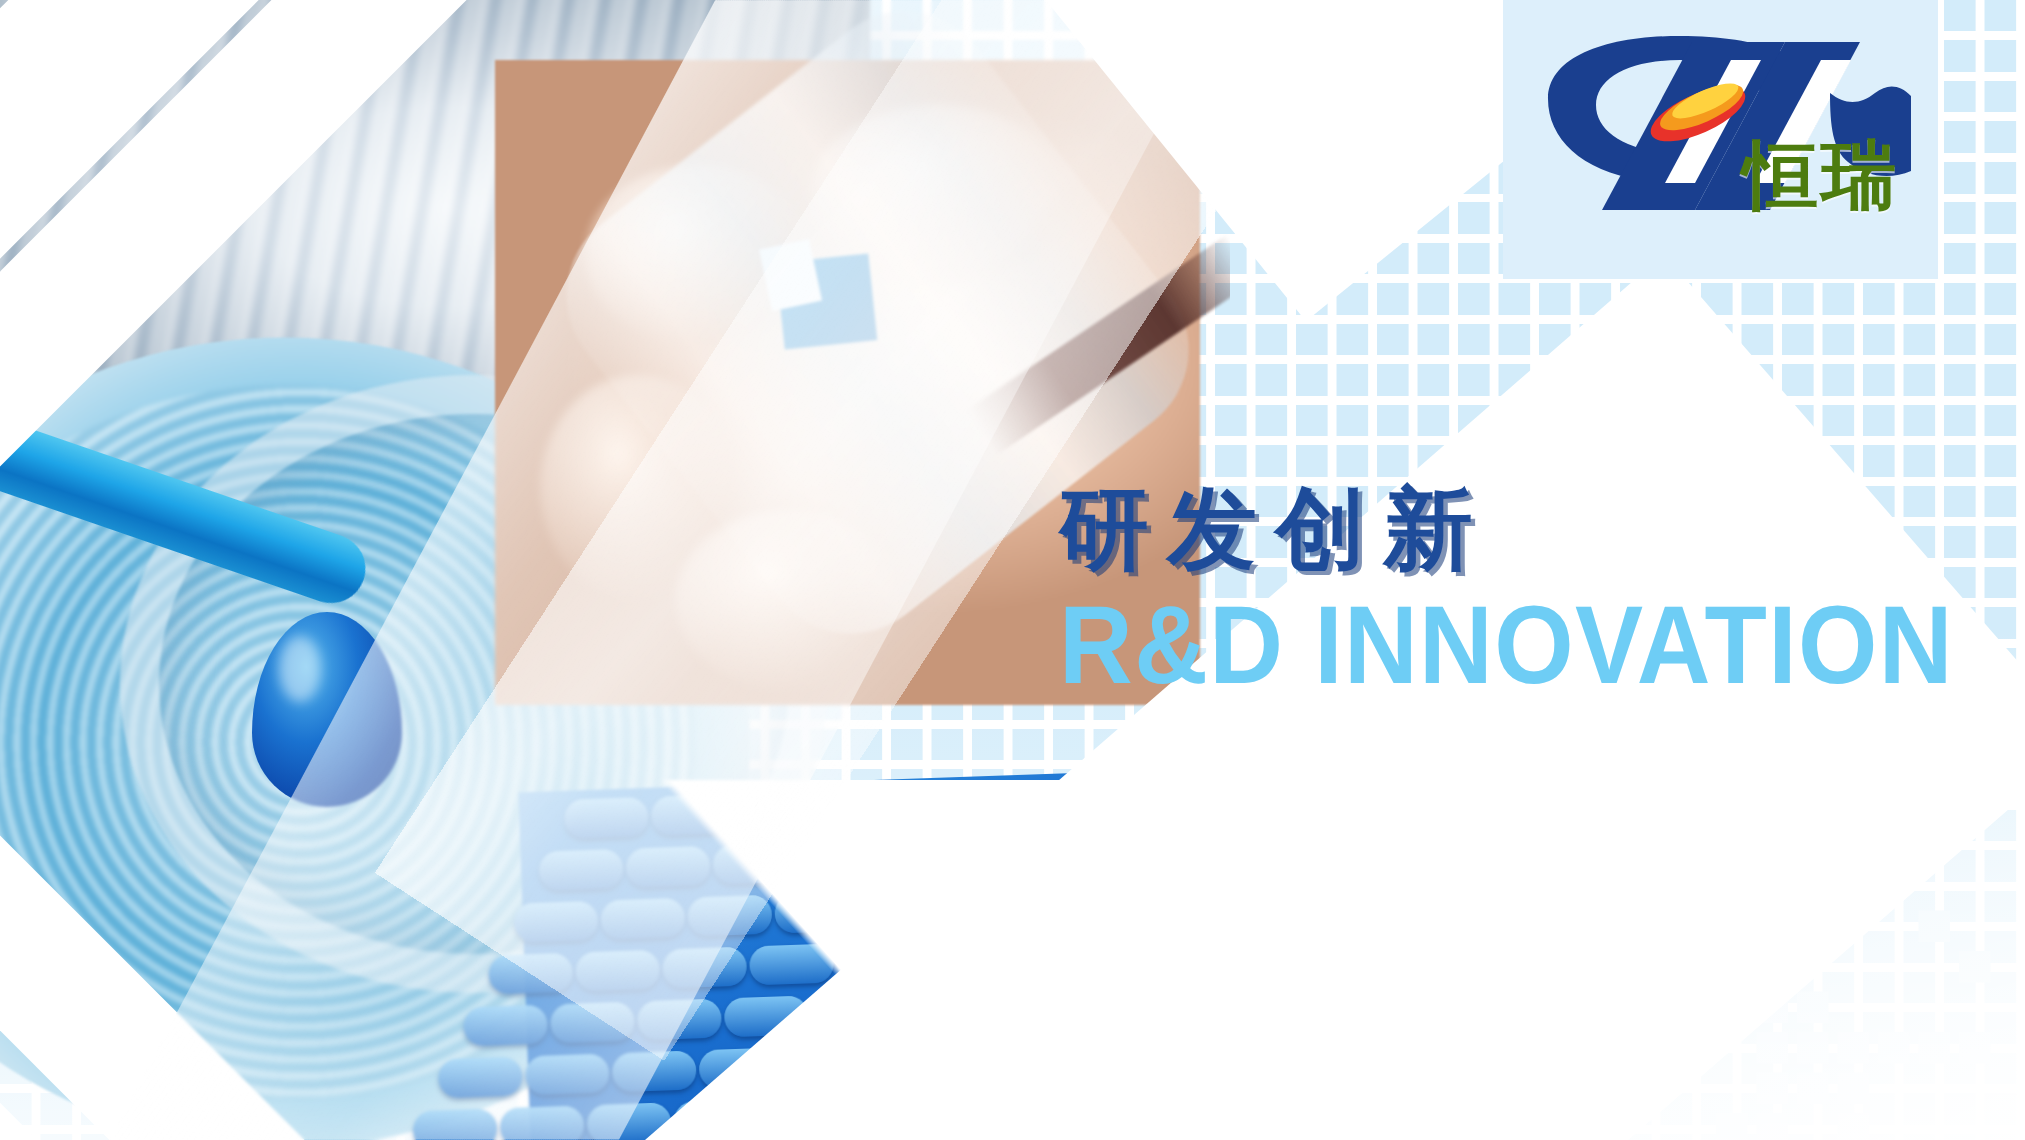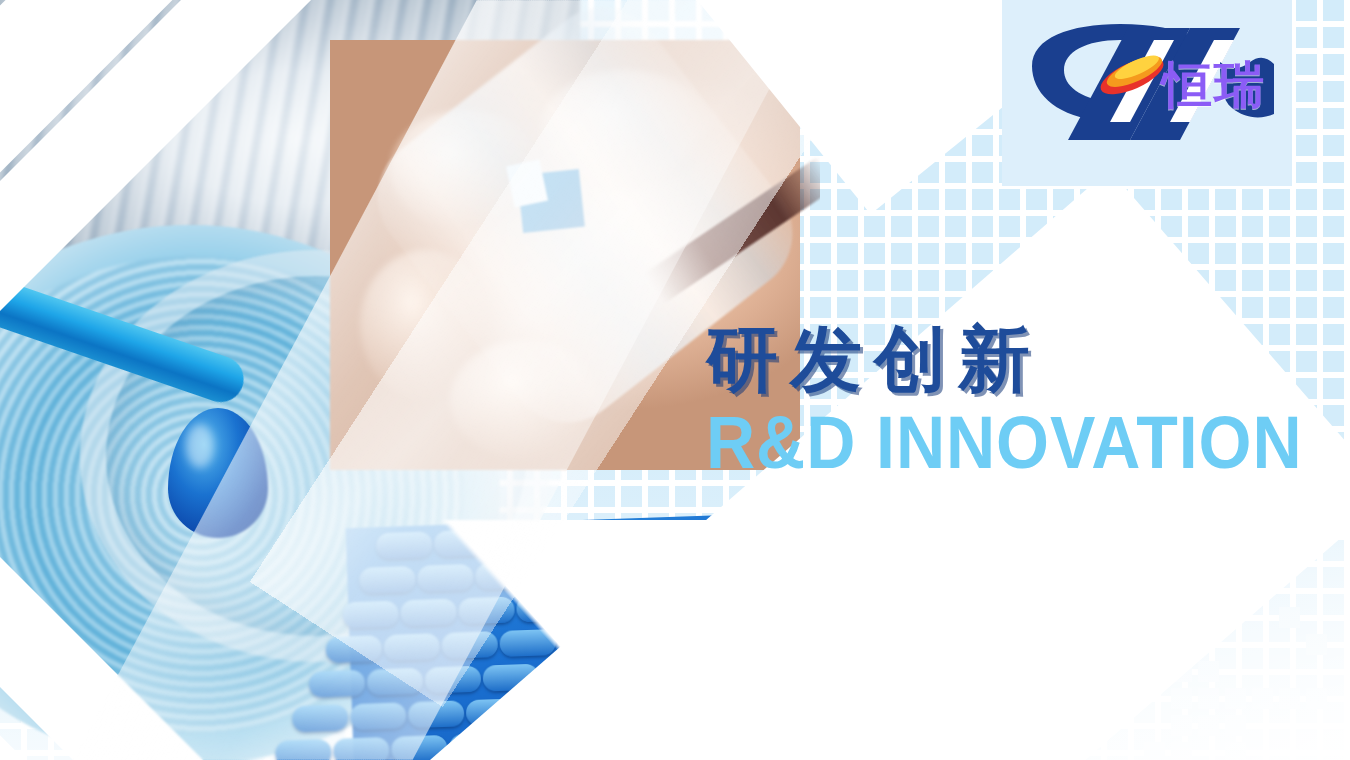--- a/index.html
+++ b/index.html
@@ -186,32 +186,32 @@
   }
 
   
   .logo-plate{
     position:absolute;left:1002px;top:0;width:290px;height:186px;
     background:#ddeffb;
   }
   .logo-inner{position:absolute;left:22px;top:22px;width:250px;height:140px;}
   .logo-mark{position:absolute;left:0;top:0;width:252px;height:124px;}
   .logo-cn{
-    position:absolute;left:138px;top:38px;
+    position:absolute;left:138px;top:70px;
     font-family:"DejaVu Sans","Liberation Sans",sans-serif;
-    font-size:50px;font-weight:700;color:#8b5cf6;letter-spacing:2px;
+    font-size:50px;font-weight:700;color:#4d7c0f;letter-spacing:2px;
     line-height:1;
     text-shadow:0 1px 0 rgba(255,255,255,.6);
   }
 
   
   .headline{position:absolute;left:706px;top:322px;width:600px;}
   .title-cn{
     font-family:"DejaVu Sans","Liberation Sans",sans-serif;
-    font-size:72px;font-weight:700;color:#1e4c9a;
+    font-size:60px;font-weight:700;color:#1e4c9a;
     letter-spacing:12px;line-height:1.05;white-space:nowrap;
     text-shadow:3px 3px 0 rgba(22,56,120,.55);
   }
   .title-en{
     margin-top:8px;
     font-family:"Liberation Sans","DejaVu Sans",sans-serif;
     font-size:74px;font-weight:700;color:#6ecdf5;
     letter-spacing:1px;line-height:1;white-space:nowrap;
     transform:scaleX(.92);transform-origin:left center;
   }

